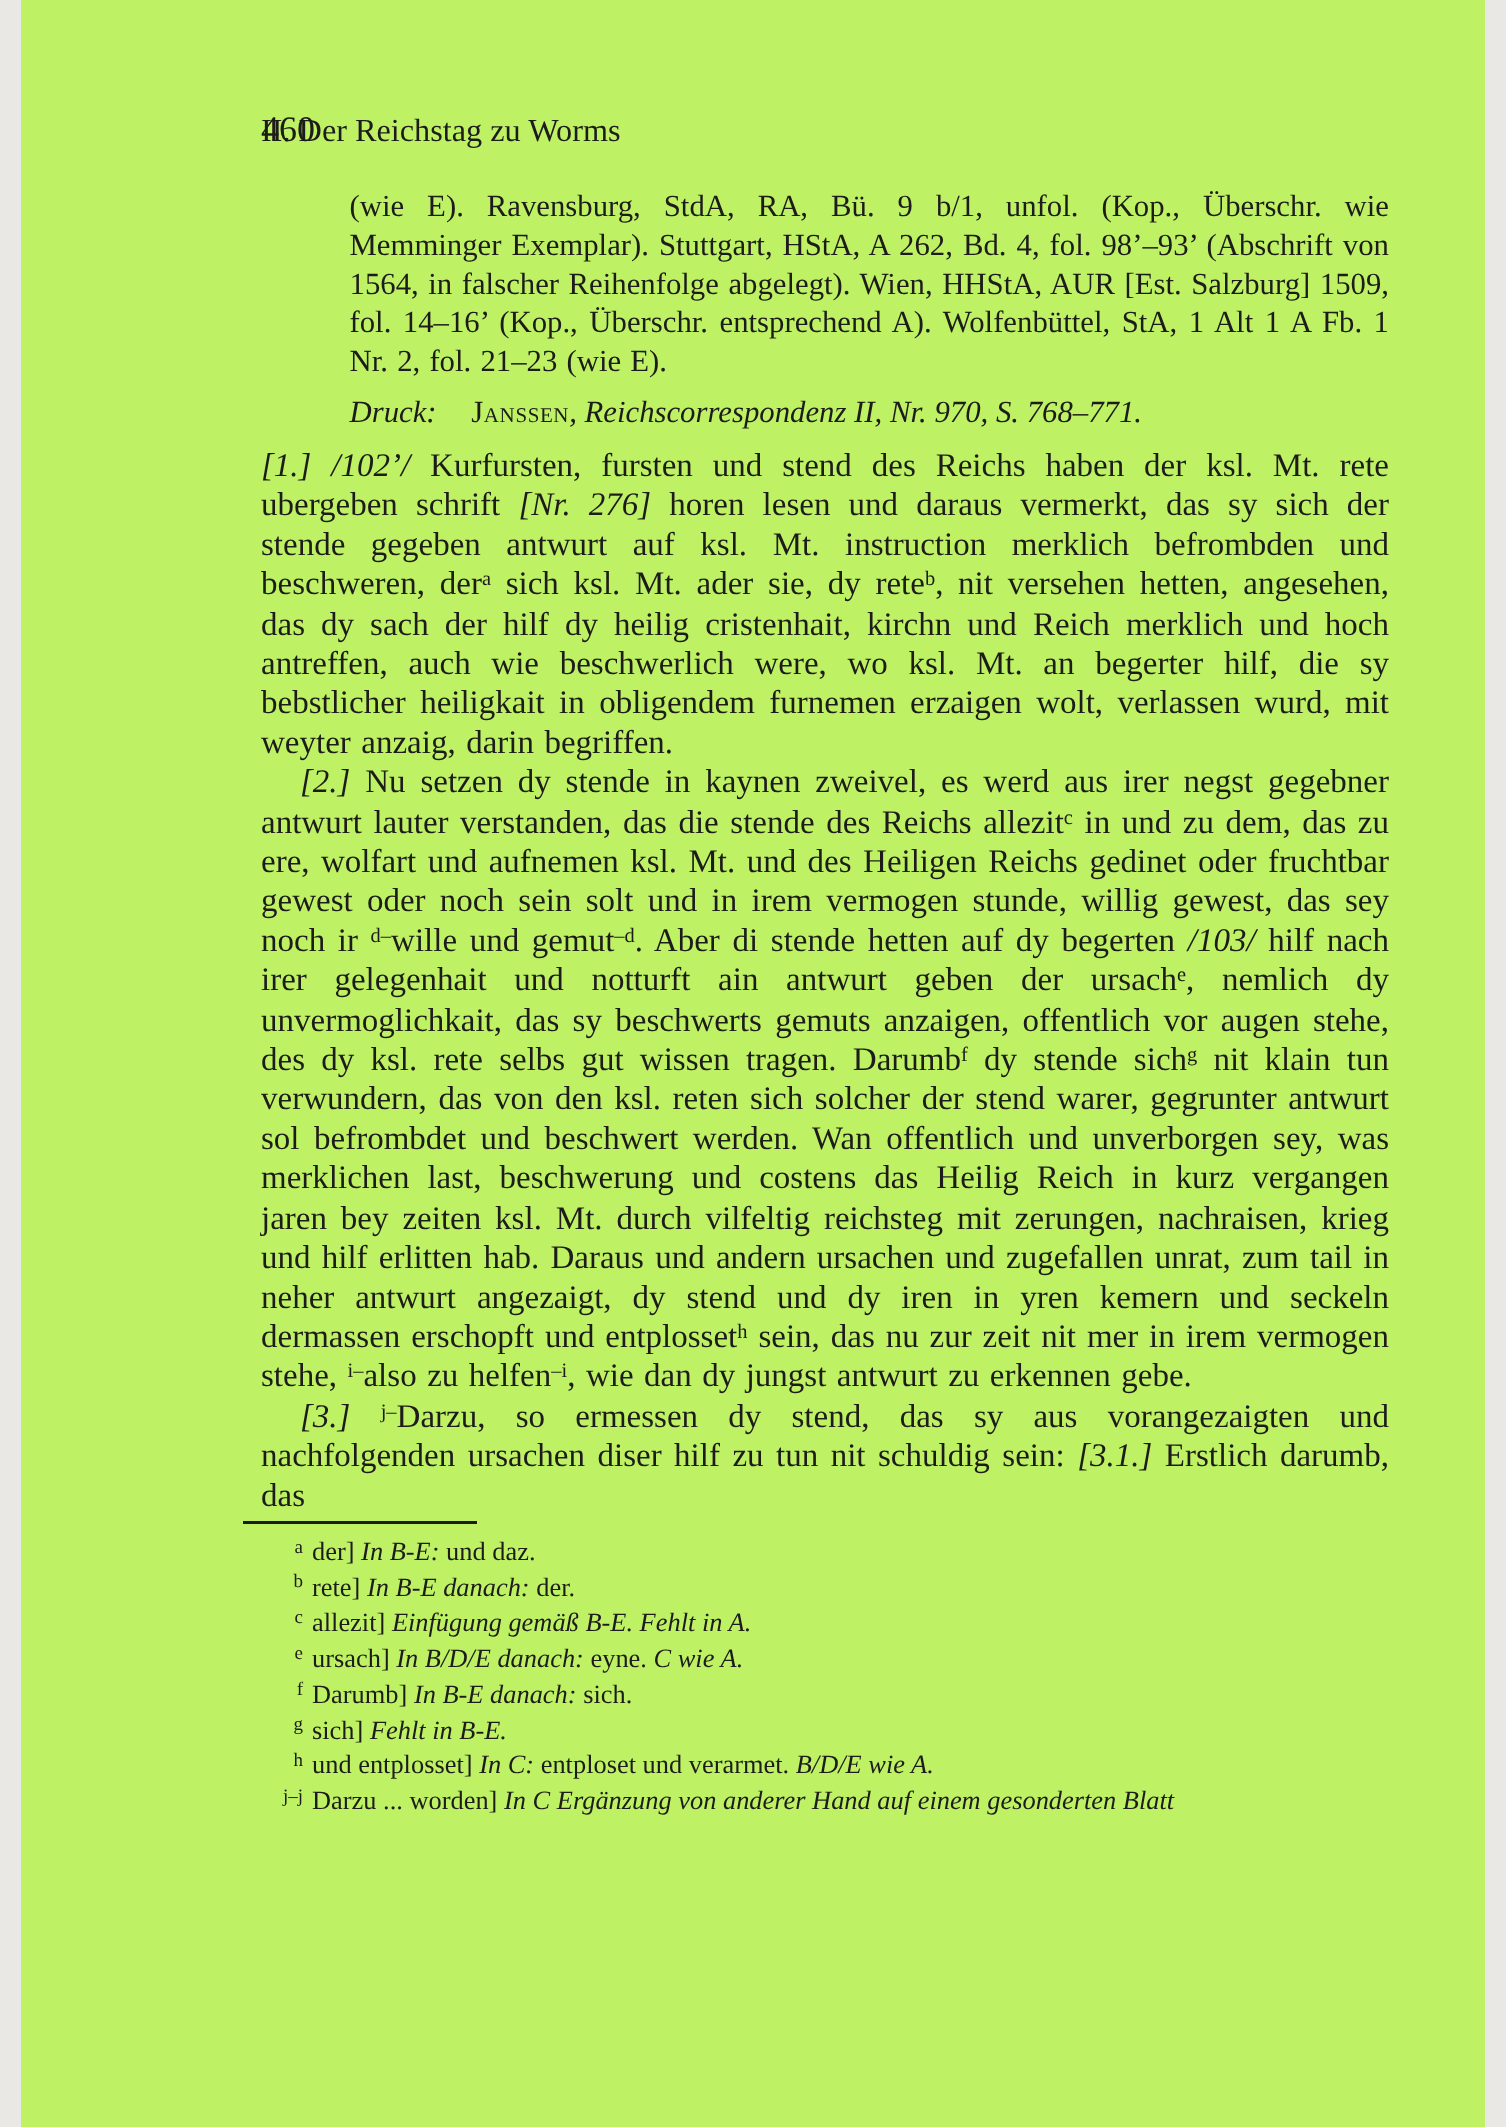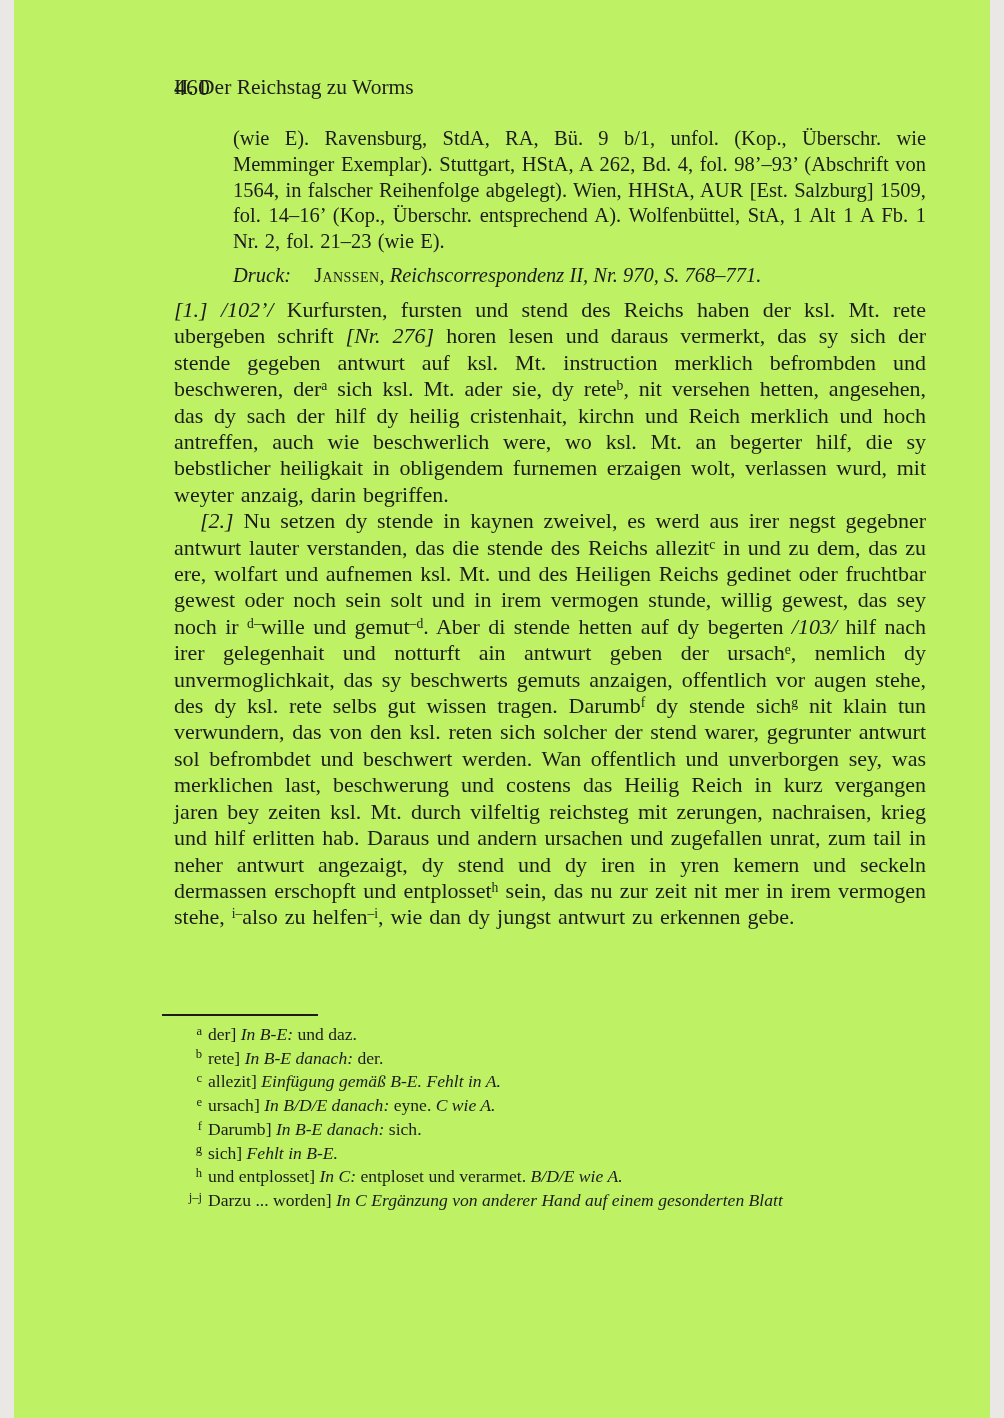--- a/index.html
+++ b/index.html
@@ -121,20 +121,21 @@
     <span class="pagenum">460</span>
     <span class="rhead">II. Der Reichstag zu Worms</span>
   </div>
 
   <div class="content">
     <p class="source">(wie E). Ravensburg, StdA, RA, Bü. 9 b/1, unfol. (Kop., Überschr. wie Memminger Exemplar). Stuttgart, HStA, A 262, Bd. 4, fol. 98’–93’ (Abschrift von 1564, in falscher Reihenfolge abgelegt). Wien, HHStA, AUR [Est. Salzburg] 1509, fol. 14–16’ (Kop., Überschr. entsprechend A). Wolfenbüttel, StA, 1 Alt 1 A Fb. 1 Nr. 2, fol. 21–23 (wie E).</p>
     <p class="druck"><span class="it">Druck: </span><span class="sc">Janssen</span><span class="it">, Reichscorrespondenz II, Nr. 970, S. 768–771.</span></p>
     <div class="paragraphs" id="paragraphs">
         <p><span class="it">[1.] /102’/ </span>Kurfursten, fursten und stend des Reichs haben der ksl. Mt. rete ubergeben schrift <span class="it">[Nr. 276]</span> horen lesen und daraus vermerkt, das sy sich der stende gegeben antwurt auf ksl. Mt. instruction merklich befrombden und beschweren, der<sup class="fn-ref">a</sup> sich ksl. Mt. ader sie, dy rete<sup class="fn-ref">b</sup>, nit versehen hetten, angesehen, das dy sach der hilf dy heilig cristenhait, kirchn und Reich merklich und hoch antreffen, auch wie beschwerlich were, wo ksl. Mt. an begerter hilf, die sy bebstlicher heiligkait in obligendem furnemen erzaigen wolt, verlassen wurd, mit weyter anzaig, darin begriffen.</p>
         <p class="indent"><span class="it">[2.] </span>Nu setzen dy stende in kaynen zweivel, es werd aus irer negst gegebner antwurt lauter verstanden, das die stende des Reichs allezit<sup class="fn-ref">c</sup> in und zu dem, das zu ere, wolfart und aufnemen ksl. Mt. und des Heiligen Reichs gedinet oder fruchtbar gewest oder noch sein solt und in irem vermogen stunde, willig gewest, das sey noch ir <sup class="fn-ref">d–</sup>wille und gemut<sup class="fn-ref">–d</sup>. Aber di stende hetten auf dy begerten <span class="it">/103/</span> hilf nach irer gelegenhait und notturft ain antwurt geben der ursach<sup class="fn-ref">e</sup>, nemlich dy unvermoglichkait, das sy beschwerts gemuts anzaigen, offentlich vor augen stehe, des dy ksl. rete selbs gut wissen tragen. Darumb<sup class="fn-ref">f</sup> dy stende sich<sup class="fn-ref">g</sup> nit klain tun verwundern, das von den ksl. reten sich solcher der stend warer, gegrunter antwurt sol befrombdet und beschwert werden. Wan offentlich und unverborgen sey, was merklichen last, beschwerung und costens das Heilig Reich in kurz vergangen jaren bey zeiten ksl. Mt. durch vilfeltig reichsteg mit zerungen, nachraisen, krieg und hilf erlitten hab. Daraus und andern ursachen und zugefallen unrat, zum tail in neher antwurt angezaigt, dy stend und dy iren in yren kemern und seckeln dermassen erschopft und entplosset<sup class="fn-ref">h</sup> sein, das nu zur zeit nit mer in irem vermogen stehe, <sup class="fn-ref">i–</sup>also zu helfen<sup class="fn-ref">–i</sup>, wie dan dy jungst antwurt zu erkennen gebe.</p>
+        <p class="indent"><span class="it">[3.] </span><sup class="fn-ref">j–</sup>Darzu, so ermessen dy stend, das sy aus vorangezaigten und nachfolgenden ursachen diser hilf zu tun nit schuldig sein: <span class="it">[3.1.]</span> Erstlich darumb, das</p>
       </div>
   </div>
 
   <div class="footnotes">
     <div class="fn-rule"></div>
     <div id="fn-list">
         <div class="fn-item"><span class="fn-label"><sup>a</sup></span><span class="fn-text">der] <span class="it">In B-E:</span> und daz.</span></div>
         <div class="fn-item"><span class="fn-label"><sup>b</sup></span><span class="fn-text">rete] <span class="it">In B-E danach:</span> der.</span></div>
         <div class="fn-item"><span class="fn-label"><sup>c</sup></span><span class="fn-text">allezit] <span class="it">Einfügung gemäß B-E. Fehlt in A.</span></span></div>
         <div class="fn-item"><span class="fn-label"><sup>e</sup></span><span class="fn-text">ursach] <span class="it">In B/D/E danach:</span> eyne. <span class="it">C wie A.</span></span></div>

